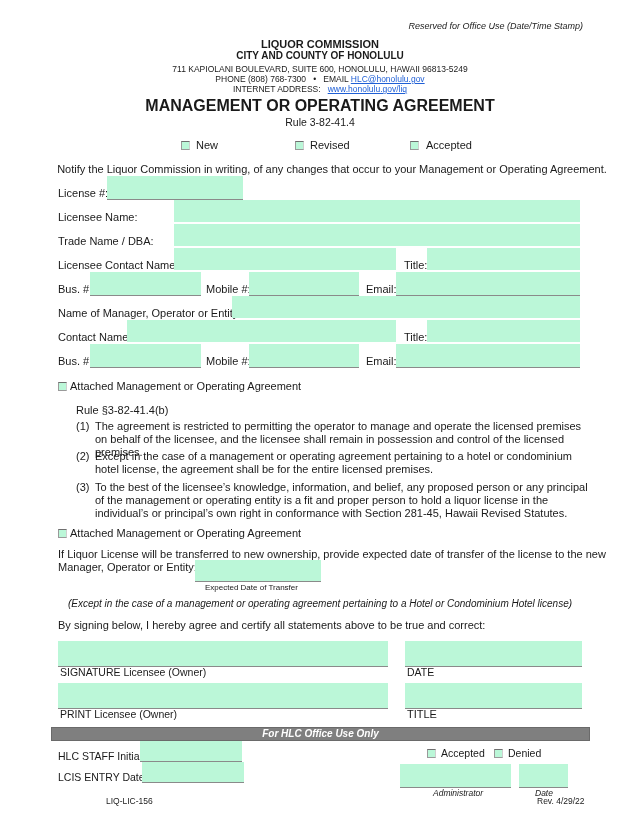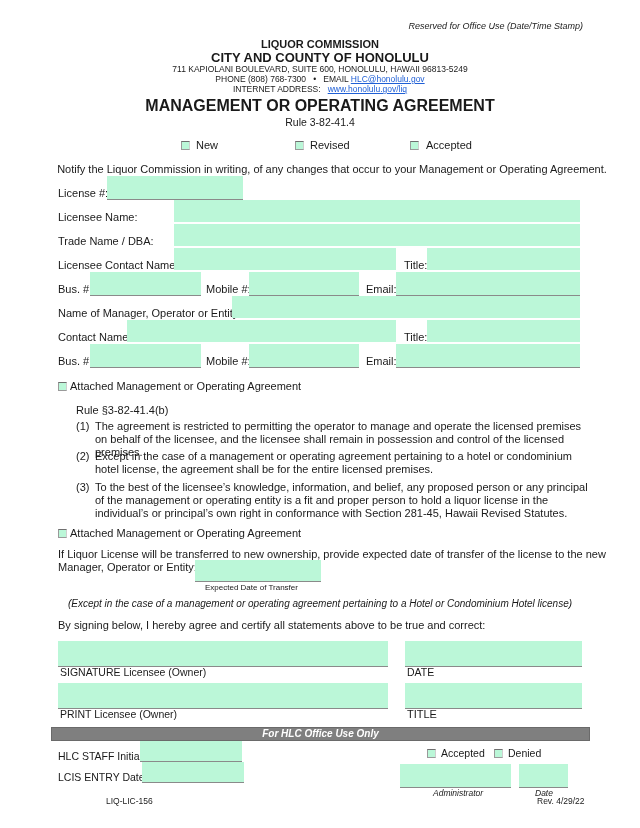--- a/index.html
+++ b/index.html
@@ -19,21 +19,21 @@
   .bar { position:absolute; left:51px; top:727px; width:539px; height:14px; background:#7f7f7f;
          border:1px solid #6a6a6a; box-sizing:border-box; color:#fff; font-weight:bold; font-style:italic;
          font-size:10px; text-align:center; line-height:12px; }
 </style>
 </head>
 <body>
 
 <div class="abs" style="right:57px; top:21px; font-size:9px; font-style:italic;">Reserved for Office Use (Date/Time Stamp)</div>
 
 <div class="center" style="top:38px; font-size:11px; font-weight:bold;">LIQUOR COMMISSION</div>
-<div class="center" style="top:50px; font-size:13px; font-weight:bold;">CITY AND COUNTY OF HONOLULU</div>
+<div class="center" style="top:50px; font-size:10px; font-weight:bold;">CITY AND COUNTY OF HONOLULU</div>
 <div class="center" style="top:64px; font-size:8.5px;">711 KAPIOLANI BOULEVARD, SUITE 600, HONOLULU, HAWAII 96813-5249</div>
 <div class="center" style="top:74px; font-size:8.5px;">
   <span style="white-space:pre;">PHONE (808) 768-7300   •   EMAIL </span><a class="link">HLC@honolulu.gov</a>
 </div>
 <div class="center" style="top:84px; font-size:8.5px;">
   <span style="white-space:pre;">INTERNET ADDRESS:   </span><a class="link">www.honolulu.gov/liq</a>
 </div>
 
 <div class="center" style="top:97px; font-size:16px; font-weight:bold;">MANAGEMENT OR OPERATING AGREEMENT</div>
 <div class="center" style="top:116px; font-size:10.5px;">Rule 3-82-41.4</div>

